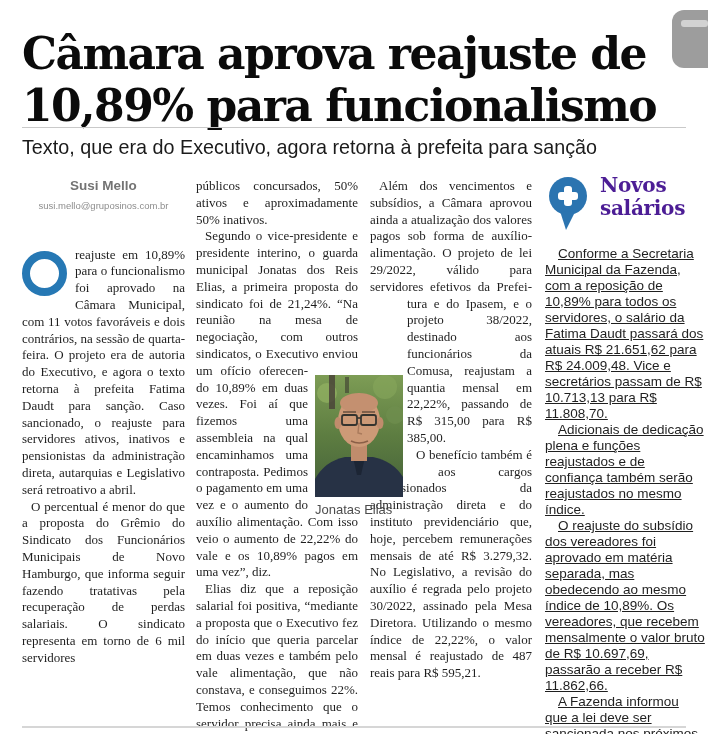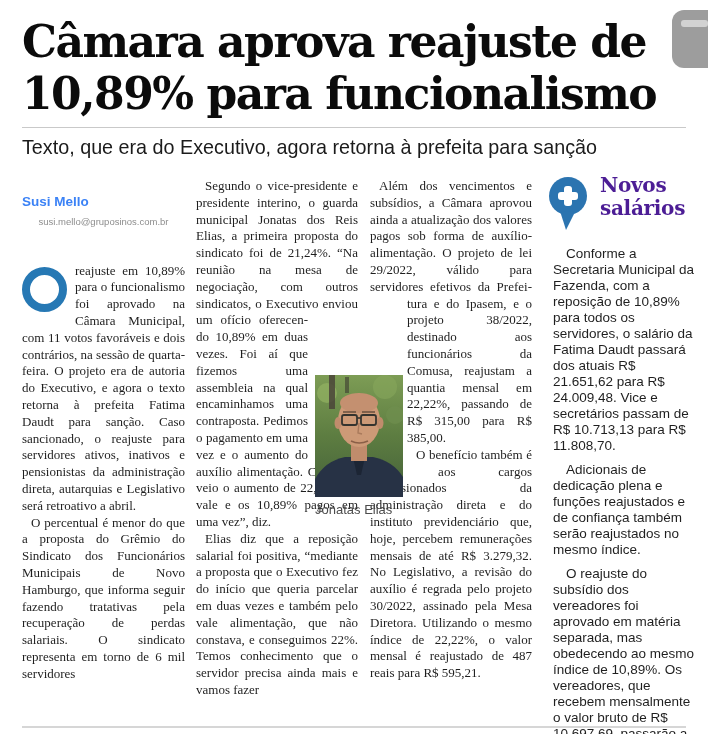--- a/index.html
+++ b/index.html
@@ -6,21 +6,21 @@
   .page{
     position:relative;
     width:708px;height:734px;
     background:#ffffff;
     overflow:hidden;
     font-family:"Liberation Serif",serif;
     color:#1c1c1c;
   }
   
   .headline{
-    position:absolute;left:22px;top:16px;width:650px;
+    position:absolute;left:22px;top:28px;width:650px;
     font-family:"DejaVu Serif",serif;
     font-weight:700;font-size:44px;line-height:52px;
     letter-spacing:-1.5px;color:#0b0b0b;margin:0;
   }
   .rule-top{position:absolute;left:22px;top:127px;width:664px;height:1px;background:#c9c9c9;}
   .subheadline{
     position:absolute;left:22px;top:134px;width:680px;
     font-family:"Liberation Sans",sans-serif;
     font-size:21px;line-height:26px;color:#1b1b1b;
     transform:scaleX(.94);transform-origin:left center;
@@ -34,21 +34,21 @@
   .float-ctl .dash{position:absolute;left:9px;top:10px;width:27px;height:7px;border-radius:3px;background:#d2d2d2;}
   
   .col{
     position:absolute;top:178px;
     font-size:13px;line-height:16.8px;
     text-align:justify;color:#1e1e1e;
   }
   .col1{left:22px;width:163px;}
   .col2{left:196px;width:162px;}
   .col3{left:370px;width:162px;}
-  .byline{font-family:"Liberation Sans",sans-serif;font-weight:700;font-size:13.5px;color:#3b82f6;margin:16px 0 3px 0;text-align:left;}
+  .byline{font-family:"Liberation Sans",sans-serif;font-weight:700;font-size:13.5px;color:#737373;margin:0 0 3px 0;text-align:center;}
   .byline-email{font-family:"Liberation Sans",sans-serif;font-size:9.5px;color:#8d8d8d;margin:0 0 32px 0;text-align:center;}
   .body-p{margin:0;}
   .body-p.indent{text-indent:9px;}
   .dropcap{
     float:left;width:29px;height:29px;
     border:8.5px solid #2678b4;border-radius:50%;
     margin:4px 8px 2px 0;
   }
   .sr{position:absolute;width:1px;height:1px;overflow:hidden;clip:rect(0 0 0 0);}
   .cut-r{float:right;width:50px;height:150px;}
@@ -67,21 +67,21 @@
   
   .sidebar{position:absolute;left:545px;top:174px;width:160px;}
   .sb-head{position:relative;min-height:56px;}
   .sb-icon{position:absolute;left:2px;top:2px;}
   .sb-title{
     margin:0 0 0 55px;font-family:"DejaVu Serif",serif;
     font-weight:700;font-size:20px;line-height:23px;color:#4c1d95;
     width:100px;letter-spacing:-0.3px;
   }
   .sb-body{margin-top:16px;font-family:"Liberation Sans",sans-serif;font-size:13.5px;line-height:16px;color:#1f1f1f;}
-  .sb-body p{margin:8px;text-indent:13px;}
+  .sb-body p{margin:0;text-indent:13px;text-decoration:underline;}
   .rule-bottom{position:absolute;left:22px;top:726px;width:664px;height:2px;background:#d6d6d6;}
 </style>
 </head>
 <body>
 
 <div class="page">
 
   <h1 class="headline">Câmara aprova reajuste de 10,89% para funcionalismo</h1>
   <div class="rule-top"></div>
   <h2 class="subheadline">Texto, que era do Executivo, agora retorna à prefeita para sanção</h2>
@@ -95,20 +95,21 @@
     <p class="byline-email">susi.mello@gruposinos.com.br</p>
     <p class="body-p">
       <span class="dropcap">
           <span class="sr">O</span>
         </span><span>reajuste em 10,89% para o funcionalismo foi aprovado na Câmara Municipal, com 11 votos favoráveis e dois contrários, na sessão de quarta-feira. O projeto era de autoria do Executivo, e agora o texto retorna à prefeita Fatima Daudt para sanção. Caso sancionado, o reajuste para servidores ativos, inativos e pensionistas da administração direta, autarquias e Legislativo será retroativo a abril.</span>
     </p>
     <p class="body-p indent">O percentual é menor do que a proposta do Grêmio do Sindicato dos Funcionários Municipais de Novo Hamburgo, que informa seguir fazendo tratativas pela recuperação de perdas salariais. O sindicato representa em torno de 6 mil servidores</p>
   </div>
 
   <div class="col col2">
+    <p class="body-p">públicos concursados, 50% ativos e aproximadamente 50% inativos.</p>
     <p class="body-p indent">
       <span>Segundo o vice-presidente e presidente interino, o guarda municipal Jonatas dos Reis Elias, a primeira proposta do sindicato foi de 21,24%. “Na reunião na mesa de negociação, com outros sindicatos, o Executivo enviou um ofício oferecen-</span><span class="cut-r"></span> <span>do 10,89% em duas vezes. Foi aí que fizemos uma assembleia na qual encaminhamos uma contraposta. Pedimos o pagamento em uma vez e o aumento do auxílio alimentação. Com isso veio o aumento de 22,22% do vale e os 10,89% pagos em uma vez”, diz.</span>
     </p>
     <p class="body-p indent">Elias diz que a reposição salarial foi positiva, “mediante a proposta que o Executivo fez do início que queria parcelar em duas vezes e também pelo vale alimentação, que não constava, e conseguimos 22%. Temos conhecimento que o servidor precisa ainda mais e vamos fazer</p>
   </div>
 
   <div class="col col3">
     <p class="body-p indent">
       <span>Além dos vencimentos e subsídios, a Câmara aprovou ainda a atualização dos valores pagos sob forma de auxílio-alimentação. O projeto de lei 29/2022, válido para servidores efetivos da Prefei-</span><span class="cut-l"></span> <span>tura e do Ipasem, e o projeto 38/2022, destinado aos funcionários da Comusa, reajustam a quantia mensal em 22,22%, passando de R$ 315,00 para R$ 385,00.</span>
     </p>

